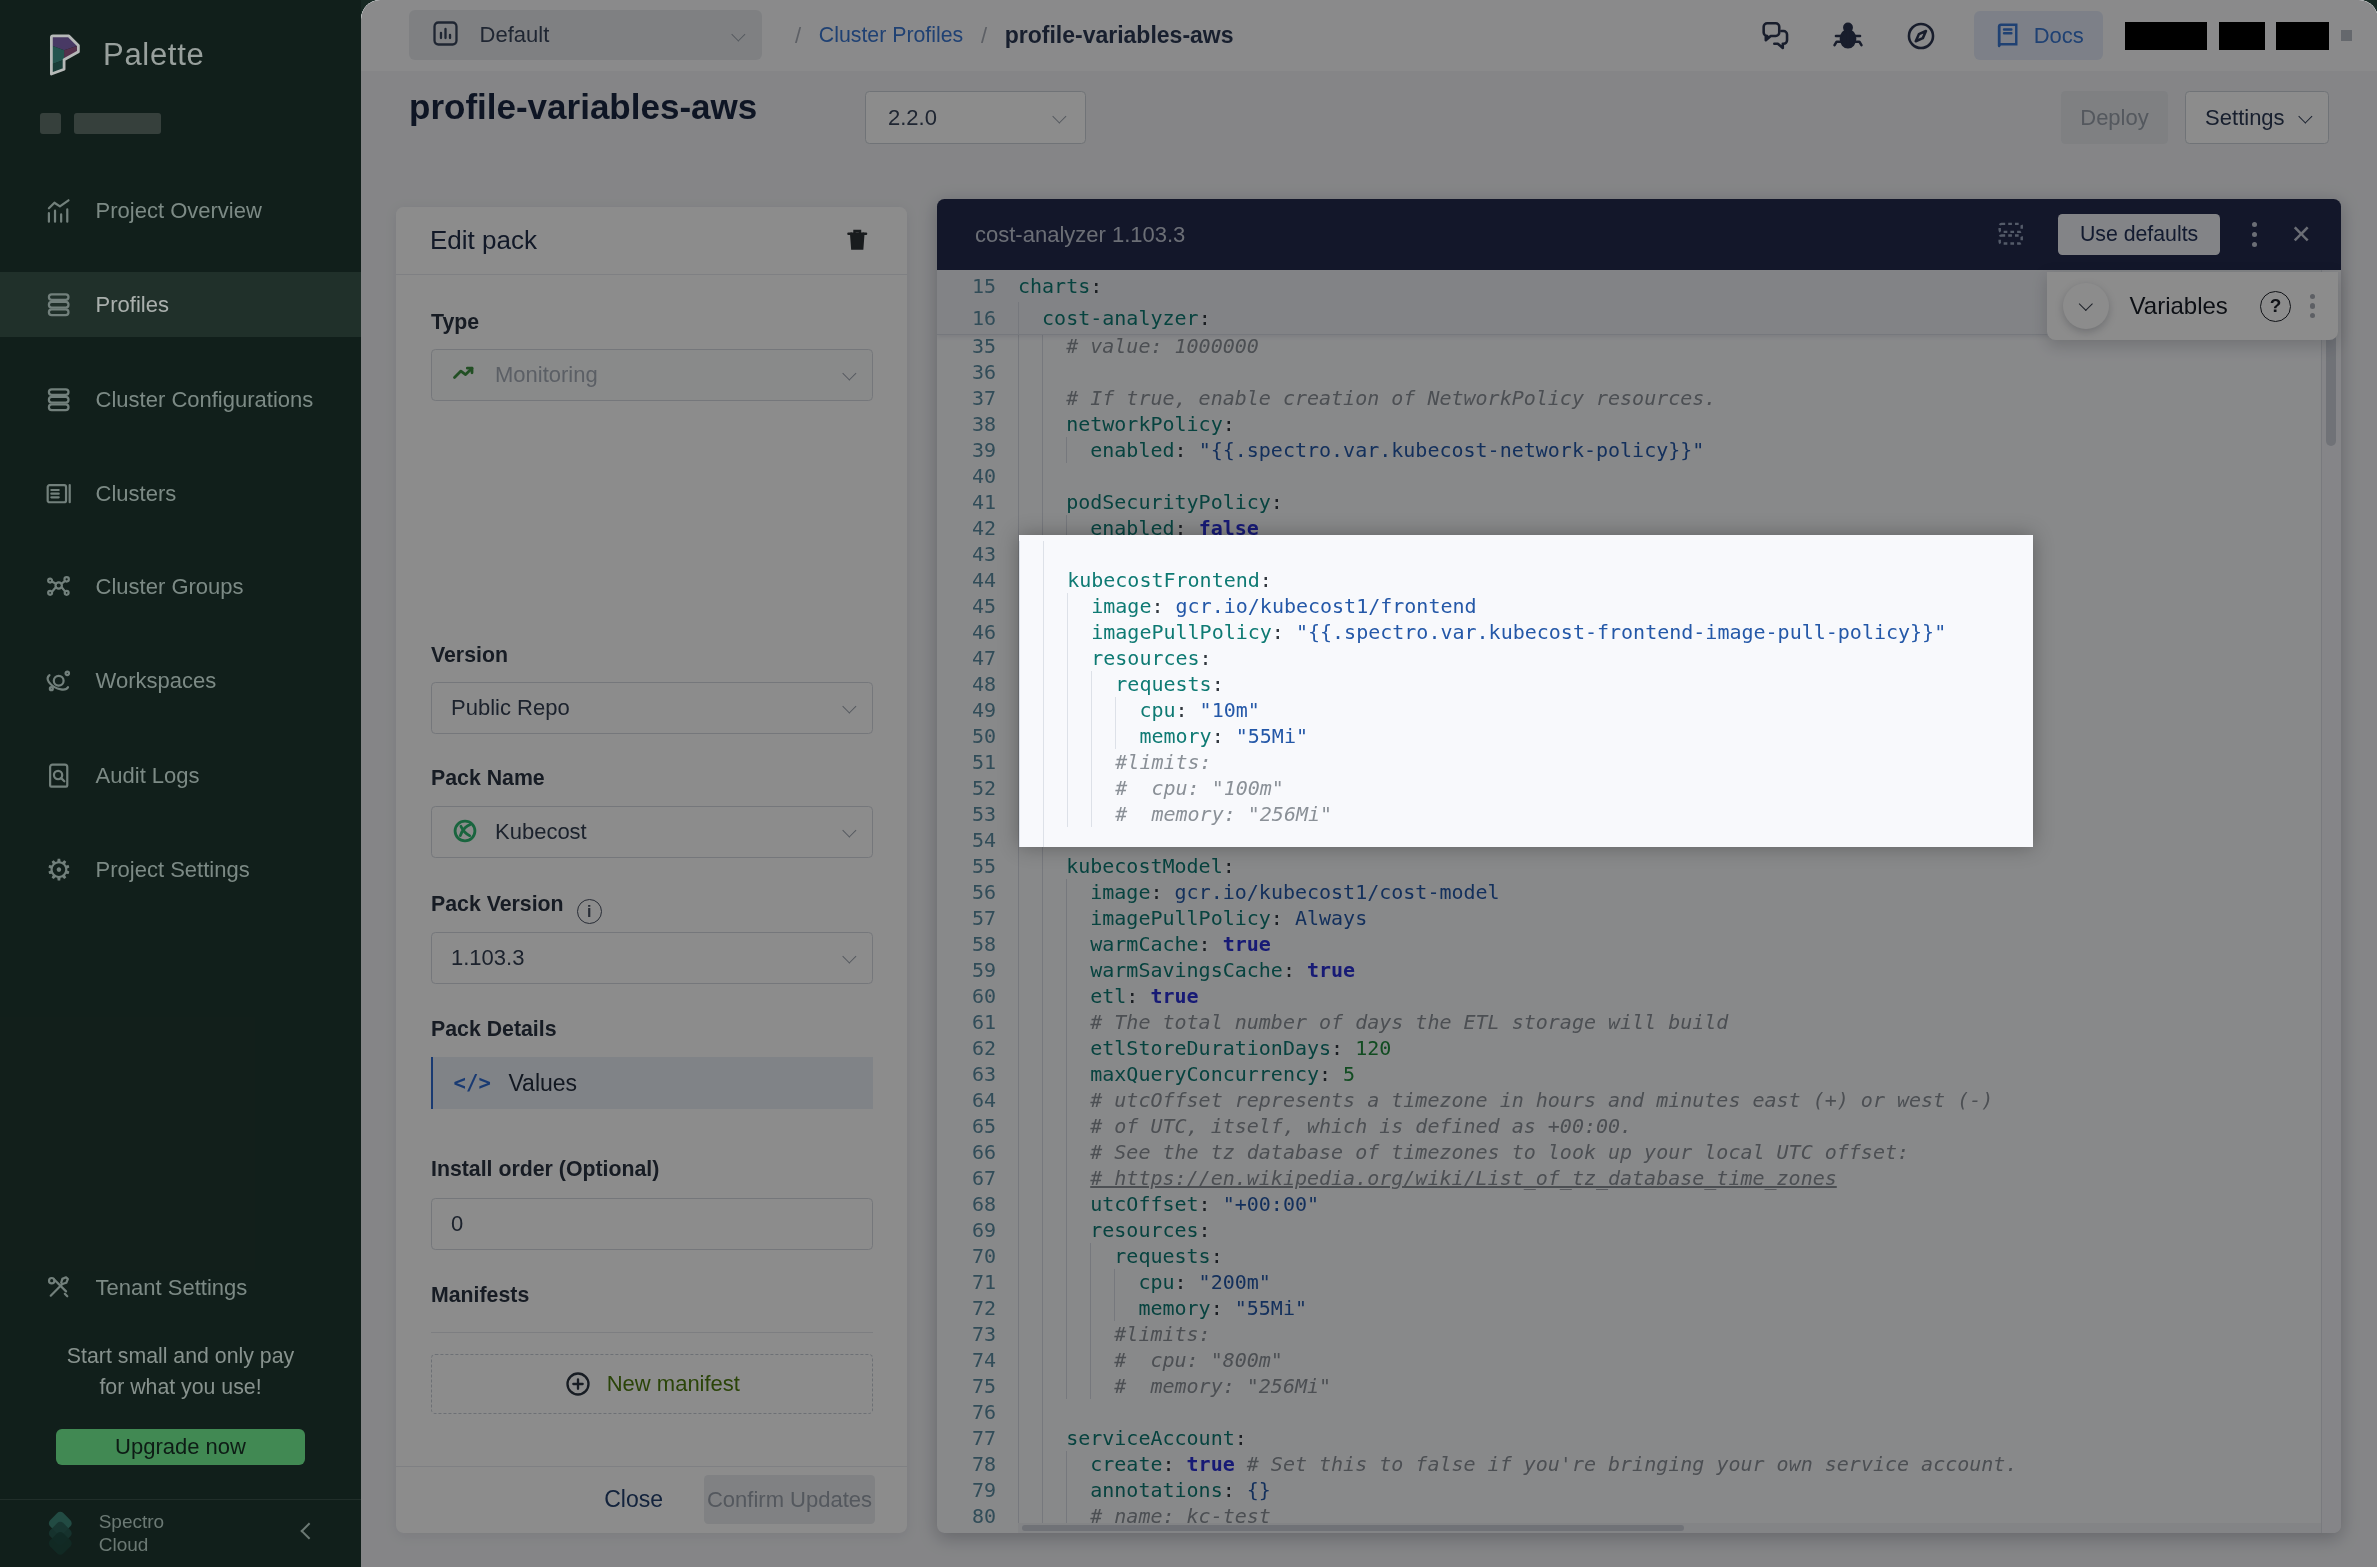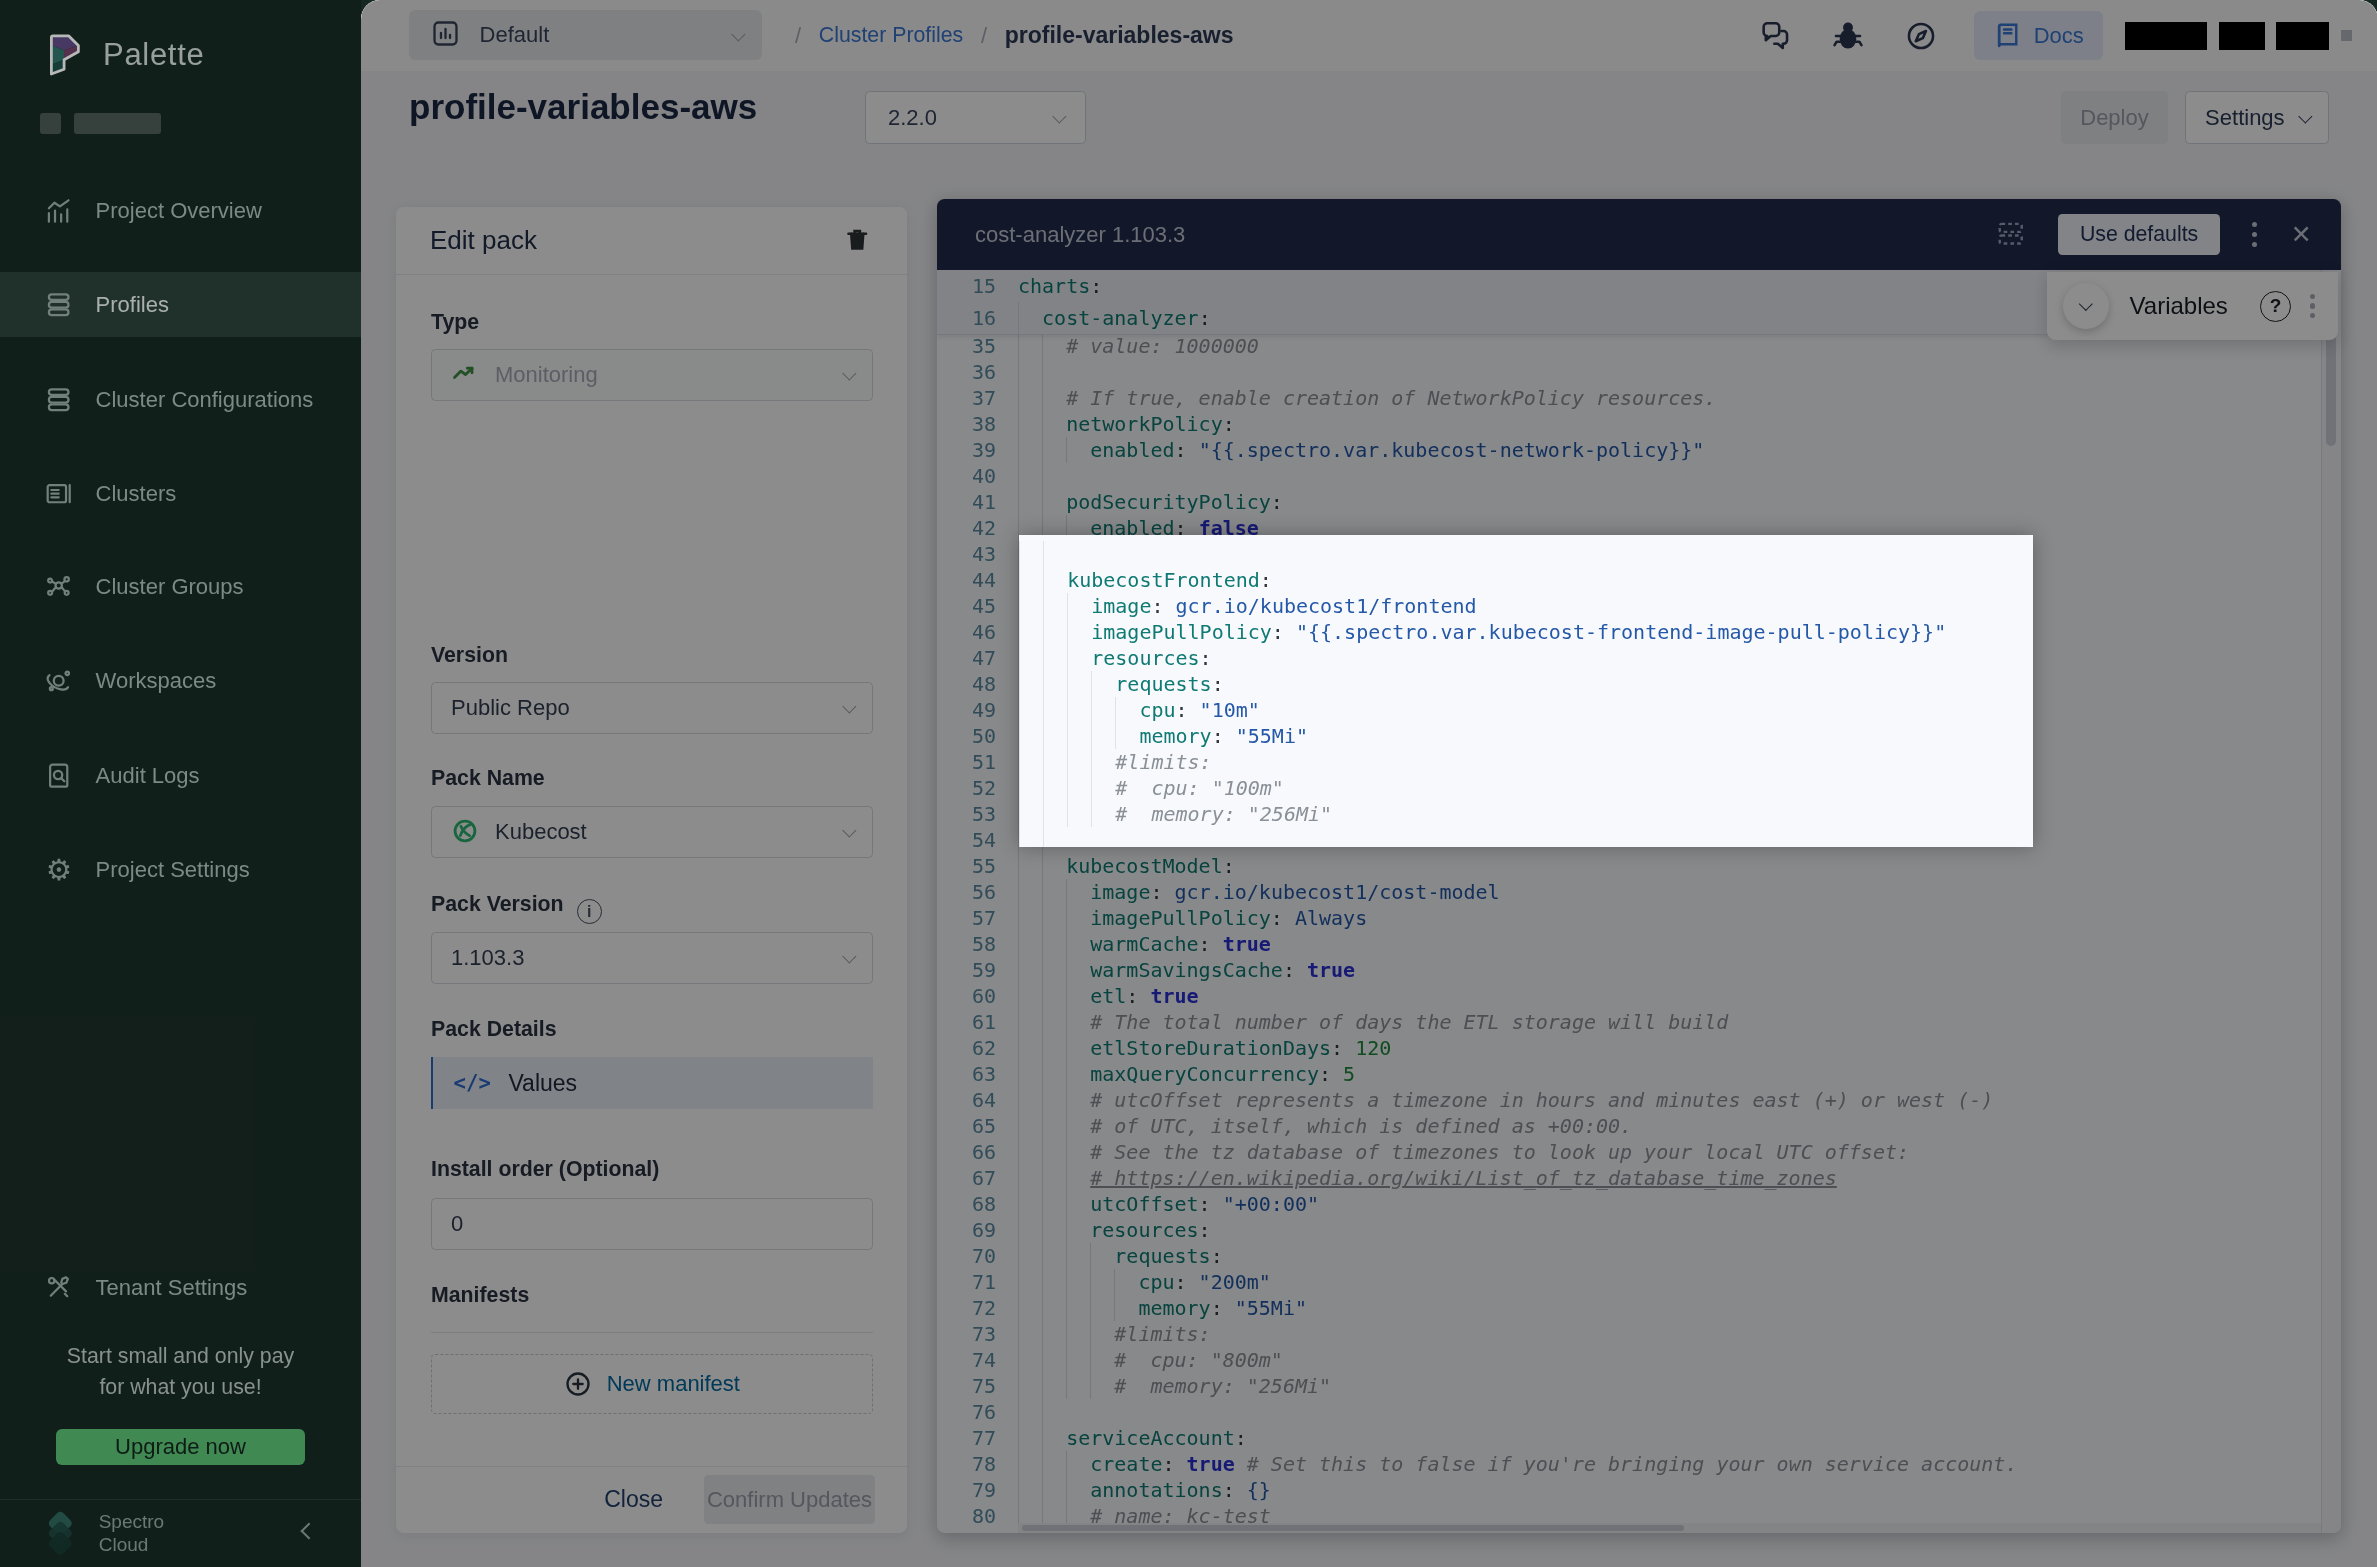--- a/index.html
+++ b/index.html
@@ -89,21 +89,21 @@
   .mini-ic svg { width:28px; height:28px; fill:none; stroke-width:2.4; stroke-linecap:round; stroke-linejoin:round; }
   .info-ic { display:inline-flex; width:25px; height:25px; border:1.5px solid #4a5263; border-radius:50%;
     align-items:center; justify-content:center; font-size:16px; color:#4a5263; margin-left:13.2px; vertical-align:-5.9px; font-weight:600; }
   .values-row { position:absolute; left:35px; width:442px; height:52px; background:#e9eef6;
     border-left:2.9px solid #2f6bd0; display:flex; align-items:center; gap:17.7px; padding:0 20.6px; cursor:pointer; }
   .code-glyph { font-size:20.6px; font-weight:700; color:#2f6bd0; font-family:"DejaVu Sans Mono",monospace; }
   .values-row .val { font-size:23px; color:#222c3c; }
   .manifest-divider { position:absolute; left:35px; width:442px; border-top:0.7px solid #e3e6eb; }
   .new-manifest { position:absolute; left:35px; width:442px; height:60px; border:1.5px dashed #c6ccd5; border-radius:4.4px;
     display:flex; align-items:center; justify-content:center; gap:14.7px; cursor:pointer; background:#fff; }
-  .new-manifest span.txt { font-size:22px; color:#0369a1; }
+  .new-manifest span.txt { font-size:22px; color:#4d7c0f; }
   .plus-ic { width:28px; height:28px; }
   .plus-ic svg { width:28px; height:28px; stroke:#2b3440; fill:none; stroke-width:2; stroke-linecap:round; }
   .ec-footer { position:absolute; left:0; top:1259px; width:100%; height:66px; border-top:0.7px solid #e7e9ee;
     display:flex; align-items:center; justify-content:flex-end; gap:41px; padding-right:32px; }
   .close-link { font-size:23px; font-weight:500; color:#23406e; background:none; border:none; cursor:pointer;
     font-family:"Liberation Sans",sans-serif; }
   .confirm-btn { width:171px; height:49px; background:#e9ebee; border:none; border-radius:4.4px;
     font-size:22px; color:#99a0ab; font-family:"Liberation Sans",sans-serif; }
 
   

